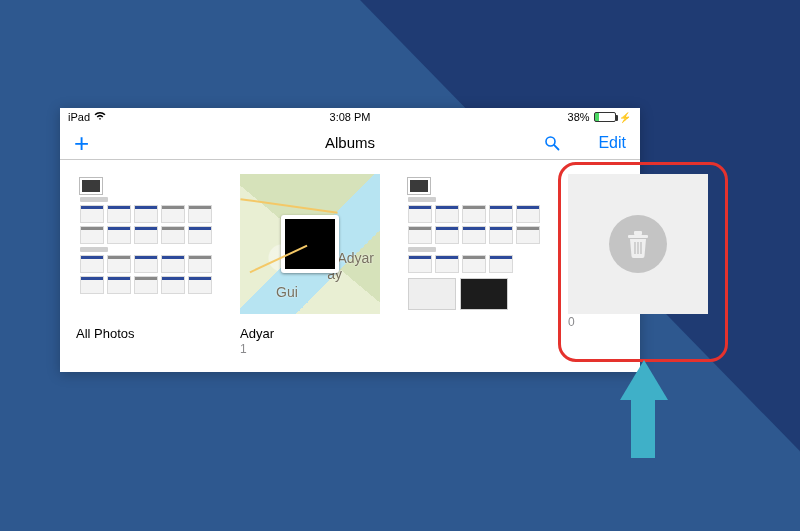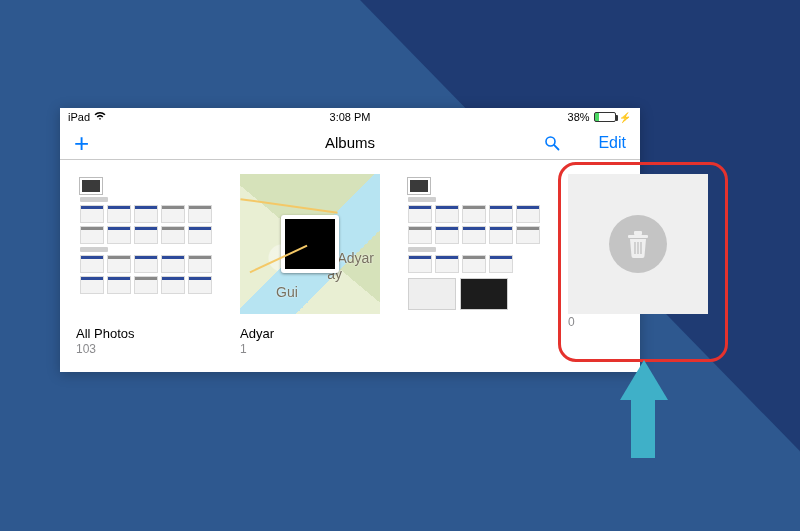--- a/index.html
+++ b/index.html
@@ -233,21 +233,20 @@
           </div>
         <div class="rowimgs">
             <div class="mini"></div>
             <div class="mini"></div>
             <div class="mini alt"></div>
             <div class="mini"></div>
             <div class="mini"></div>
           </div>
       </div>
       <div class="label">All Photos</div>
-      <div class="count">103</div>
     </div>
 
     <div class="album">
       <div class="thumb mapthumb">
         <span class="citylabel" style="left:36px; bottom:14px;">Gui</span>
         <span class="citylabel" style="right:38px; bottom:32px;">ay</span>
         <span class="citylabel" style="right:6px; bottom:48px;">Adyar</span>
         <div class="pin"></div>
       </div>
       <div class="label">Adyar</div>

